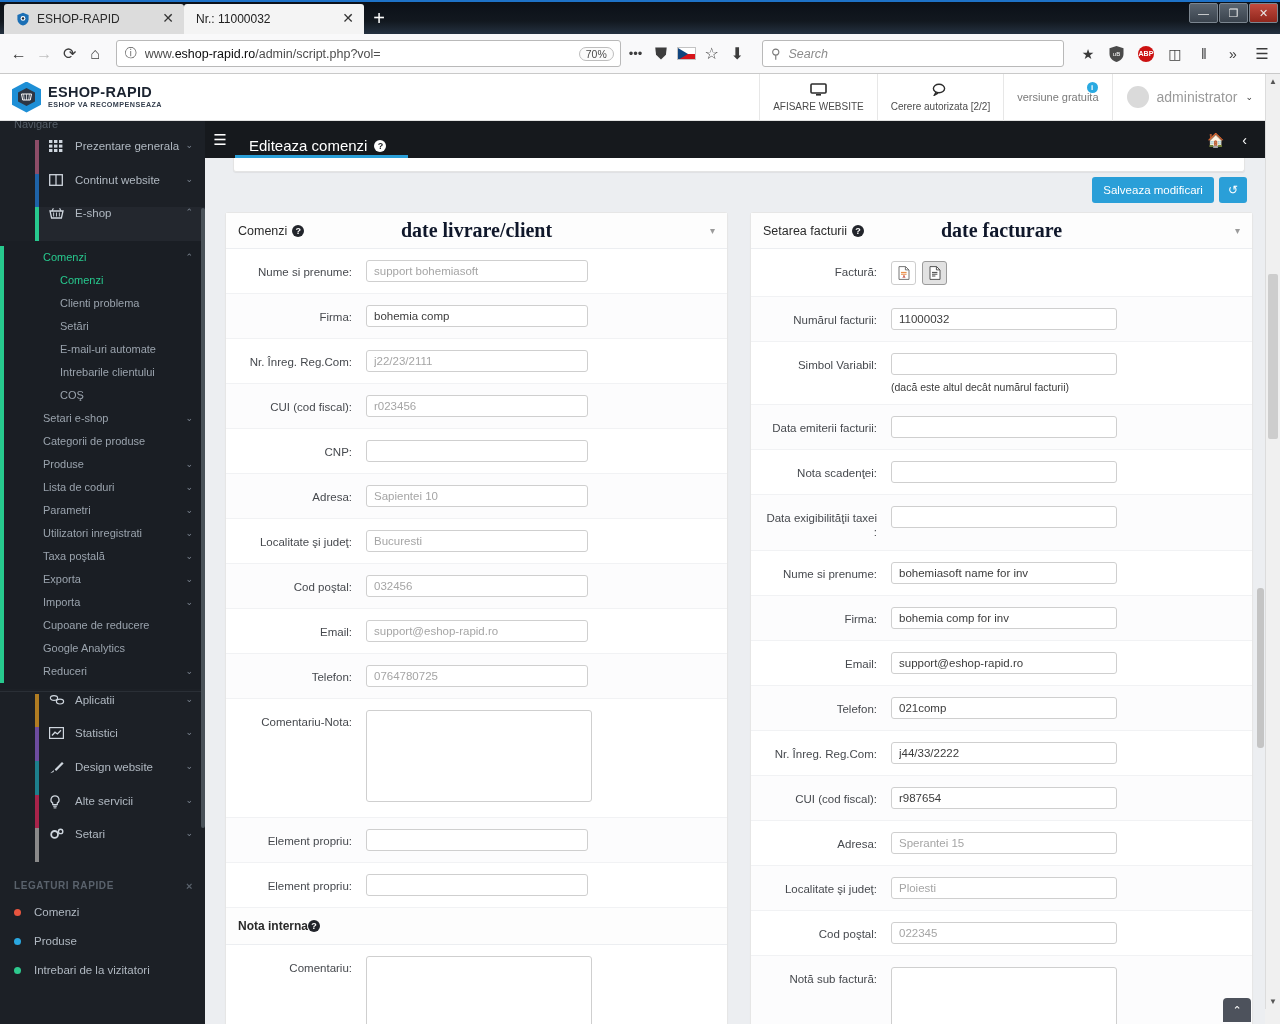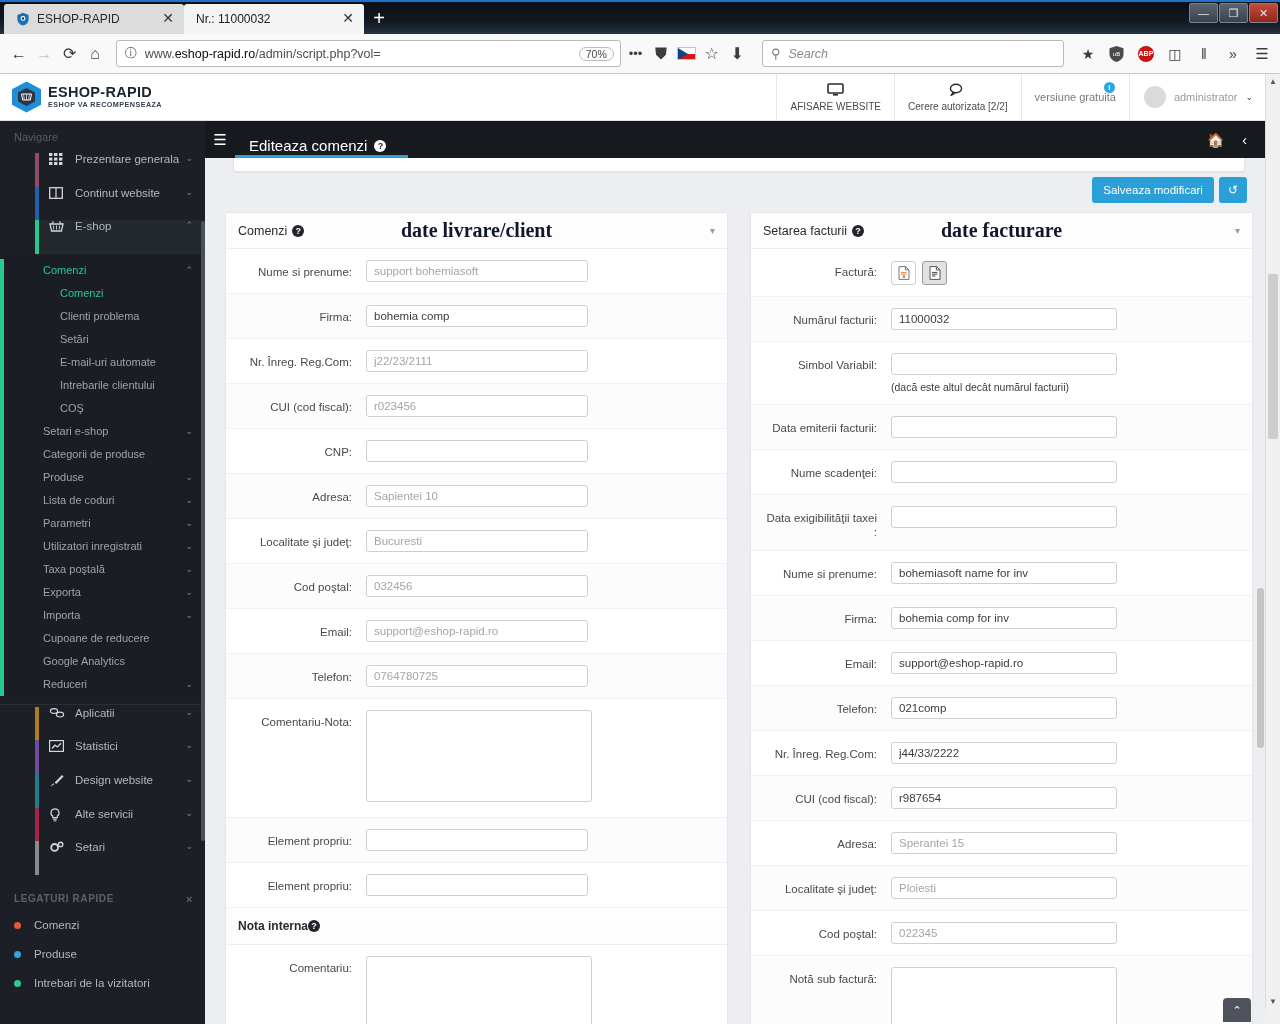--- a/index.html
+++ b/index.html
@@ -146,26 +146,26 @@
   }
   .trcell .ticon { font-size: 14px; color: #2c2c2c; line-height: 13px; }
   .trcell.plain { border-left: 1px solid #e7e7e7; color: #7a7a7a; font-size: 11px; position: relative; }
   .badge-i {
     position: absolute; top: 8px; right: 14px;
     width: 11px; height: 11px; border-radius: 50%; background: #29a9e1; color: #fff;
     font-size: 8px; display:flex; align-items:center; justify-content:center; font-weight: bold;
   }
   .userbox { display: flex; align-items: center; gap: 8px; padding: 0 12px 0 14px; border-left: 1px solid #e7e7e7; cursor: pointer; }
   .avatar { width: 22px; height: 22px; border-radius: 50%; background: #dadada; }
-  .userbox .uname { font-size: 11px; color: #9a9a9a; }
+  .userbox .uname { font-size: 14px; color: #9a9a9a; }
   .userbox .caret { font-size: 9px; color: #3a3a3a; }
 
   
   .sidebar {
-    position: absolute; left: 0; top: 47px; bottom: 0; width: 205px;
+    position: absolute; left: 0; top: 34px; bottom: 0; width: 205px;
     background: #1c2026; z-index: 25; overflow: hidden;
   }
   .sb-head {
     height: 32px; display: flex; align-items: center;
     color: #545c66; font-size: 11px; padding-left: 14px;
     background: #1c2026;
   }
   .sb-item {
     display: flex; align-items: flex-start; height: 33.6px;
     padding-left: 14px; padding-right: 12px;
@@ -803,21 +803,21 @@
                 <div class="fctl">
                   <input class="finput wide" style="">
                   <div class="fhint">(dacă este altul decât numărul facturii)</div>
                 </div>
               </div>
               <div class="frow">
                 <div class="flabel">Data emiterii facturii:</div>
                 <div class="fctl"><input class="finput wide" style=""></div>
               </div>
               <div class="frow">
-                <div class="flabel">Nume scadenţei:</div>
+                <div class="flabel">Nota scadenţei:</div>
                 <div class="fctl"><input class="finput wide" style=""></div>
               </div>
               <div class="frow">
                 <div class="flabel">Data exigibilităţii taxei :</div>
                 <div class="fctl"><input class="finput wide" style=""></div>
               </div>
               <div class="frow">
                 <div class="flabel">Nume si prenume:</div>
                 <div class="fctl"><input class="finput wide" value="bohemiasoft name for inv" style=""></div>
               </div>

